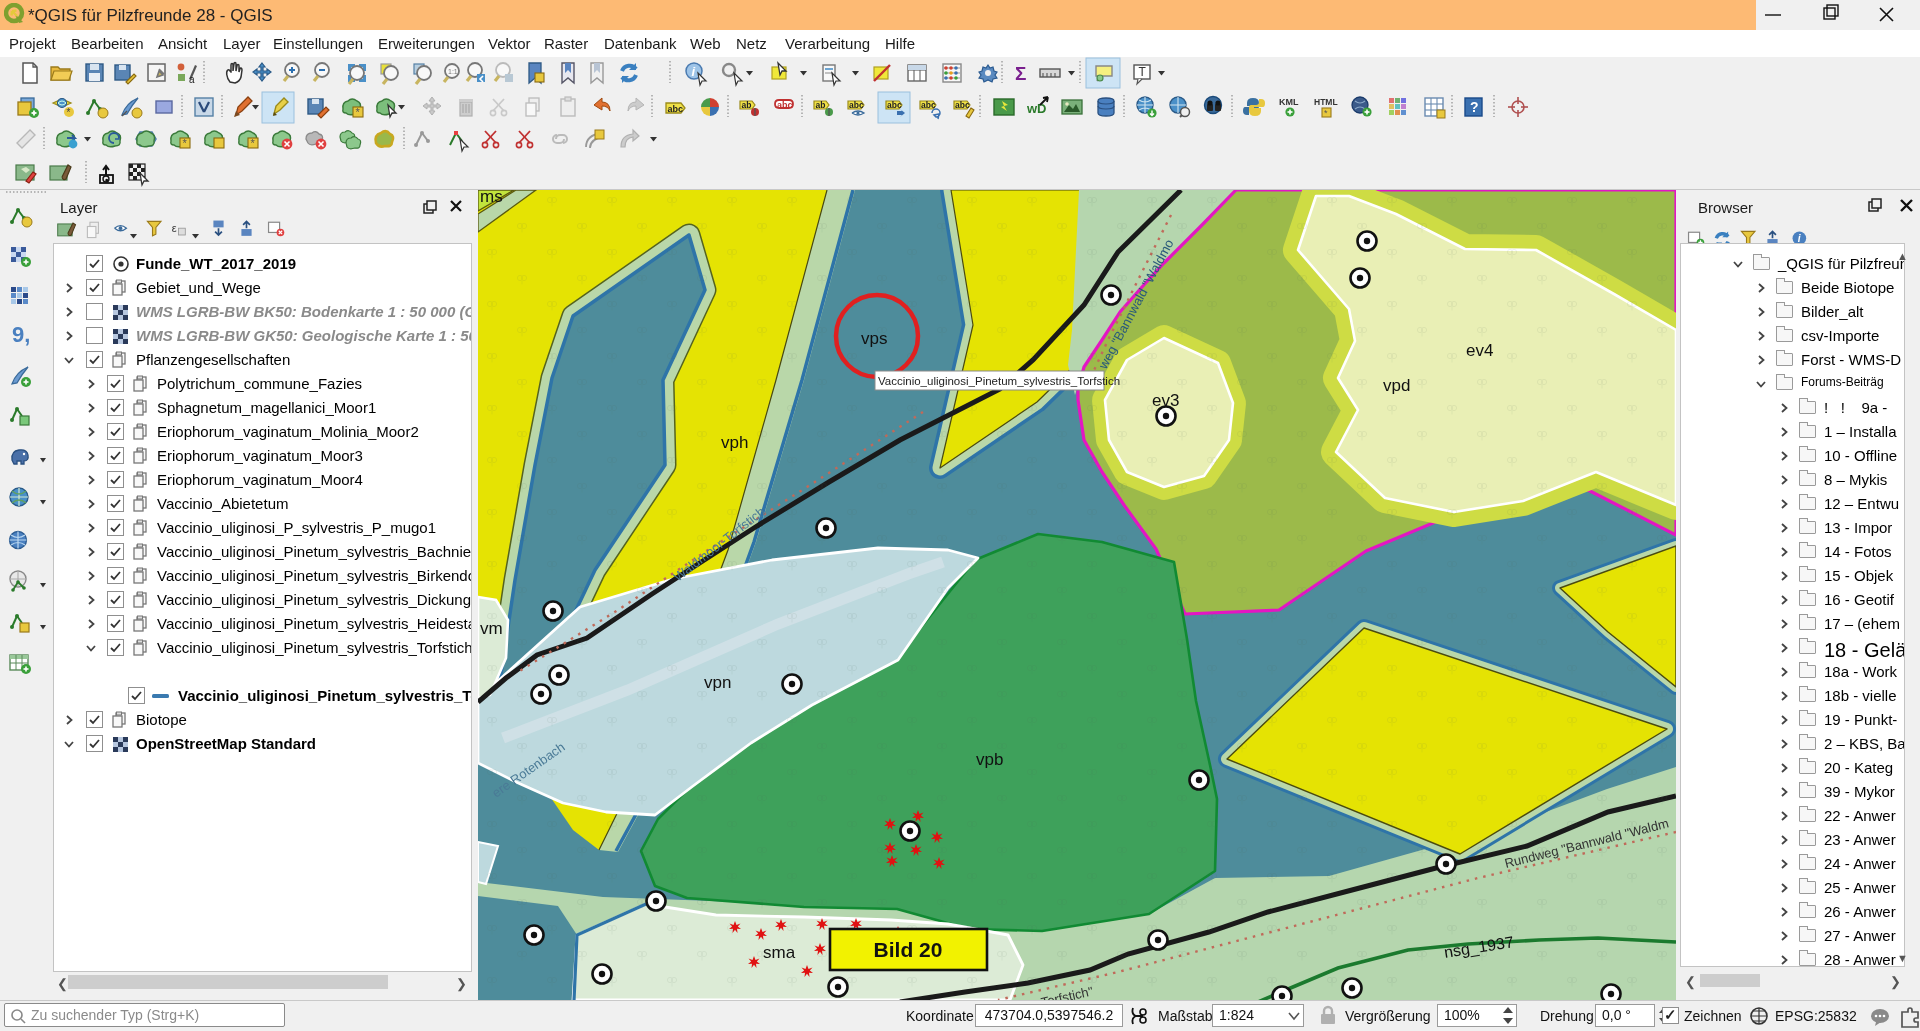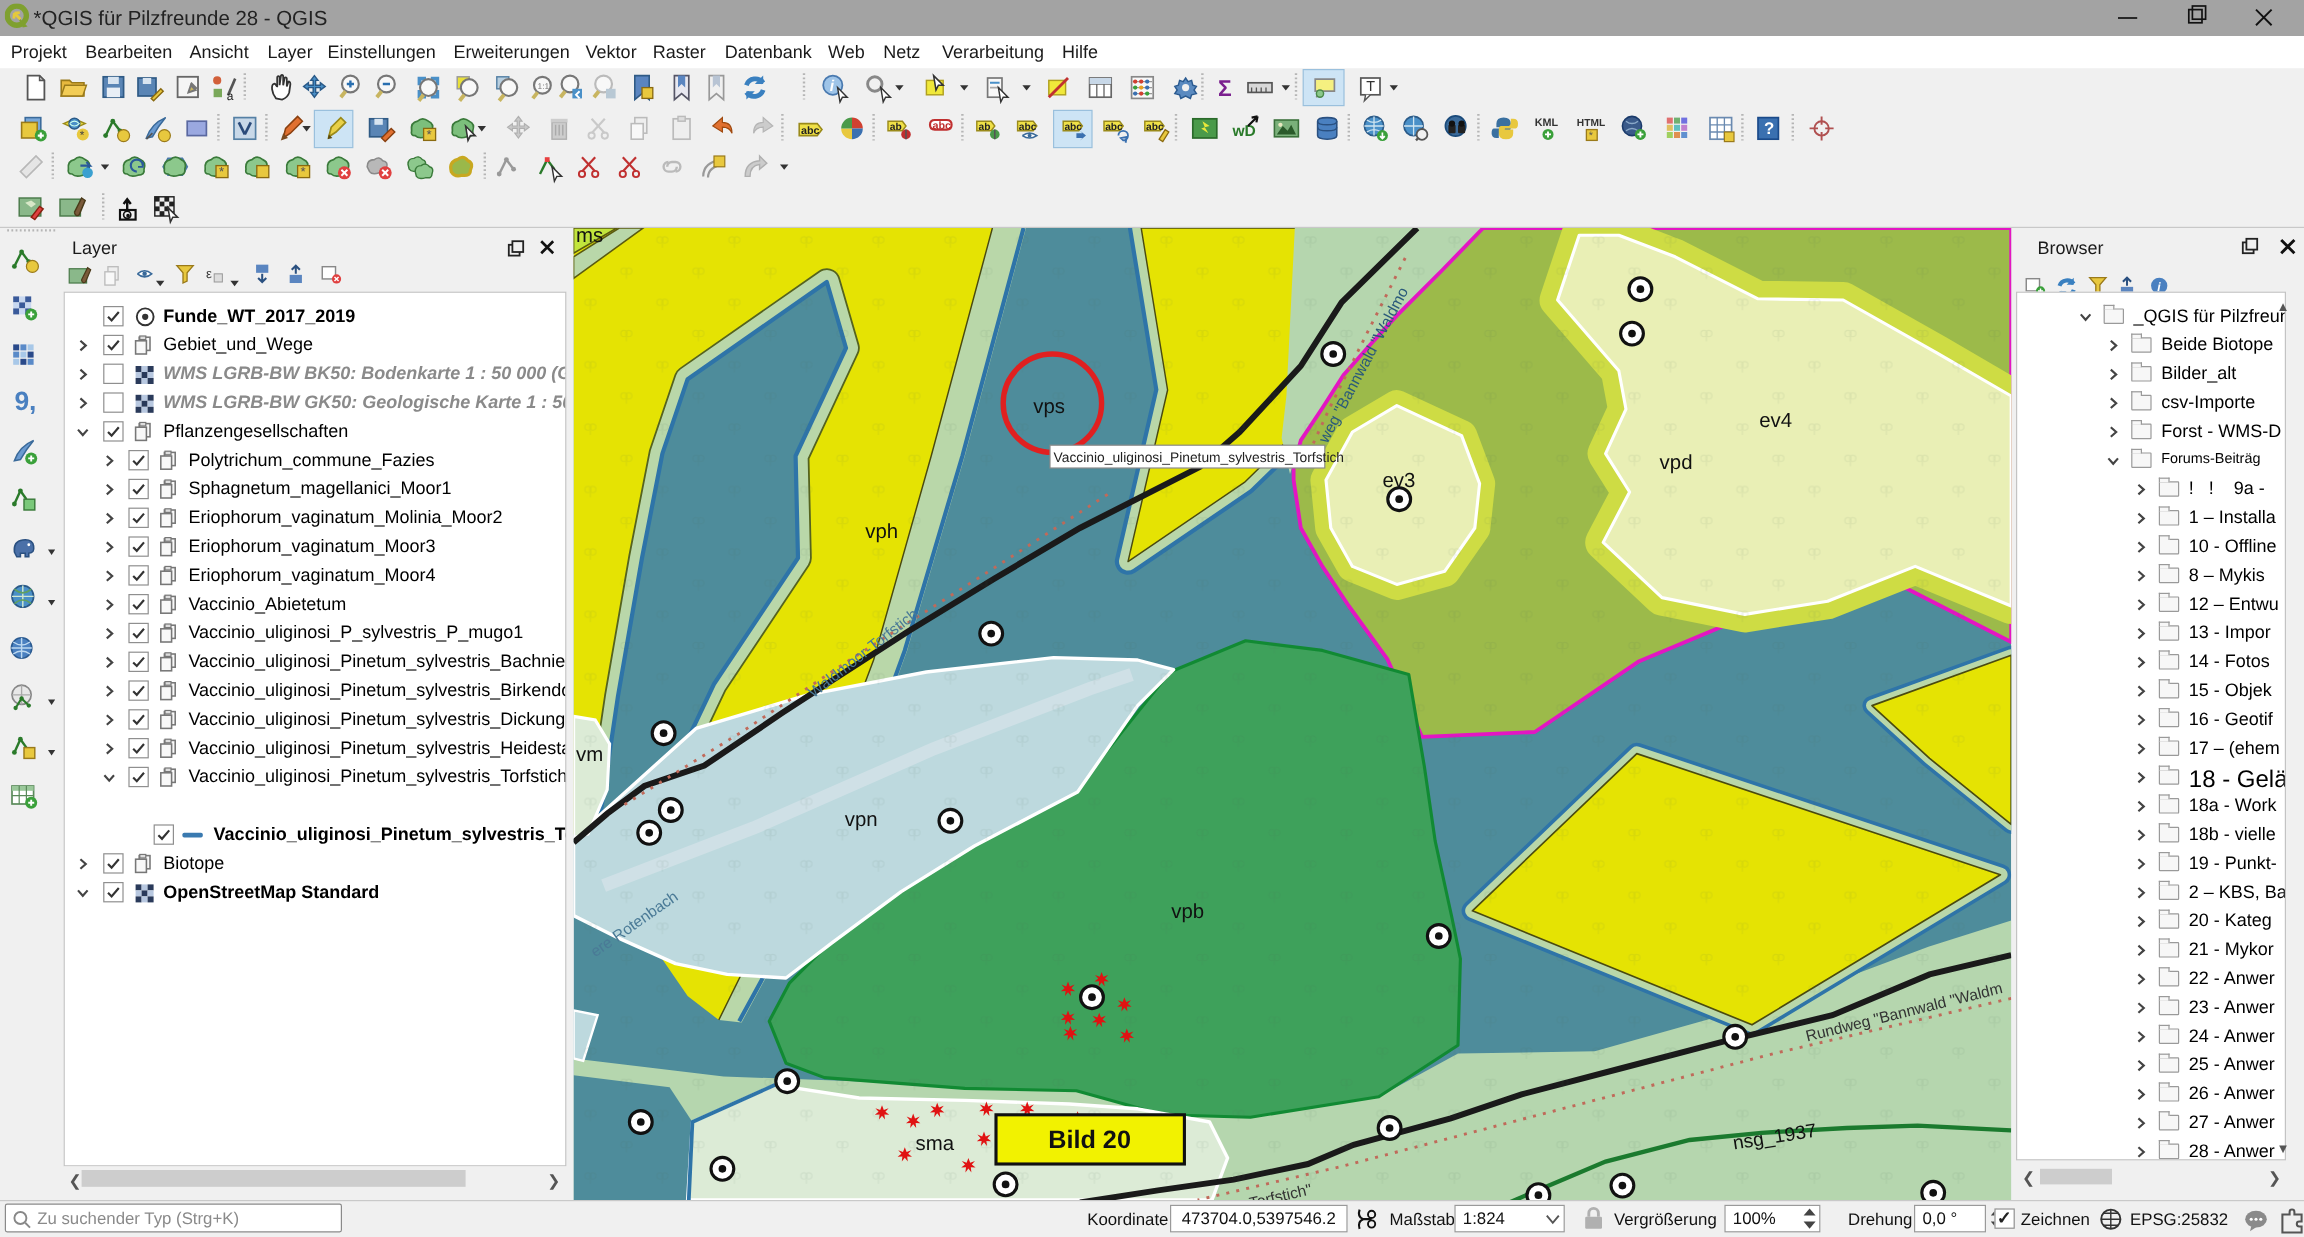--- a/index.html
+++ b/index.html
@@ -1,17 +1,17 @@
 <!DOCTYPE html>
 <html><head><meta charset="utf-8">
 <style>
 *{margin:0;padding:0;box-sizing:border-box}
 html,body{width:1920px;height:1031px;overflow:hidden;font-family:"Liberation Sans",sans-serif;background:#f0f0f0}
 .abs{position:absolute}
-#titlebar{left:0;top:0;width:1920px;height:30px;background:#a3a3a3}
+#titlebar{left:0;top:0;width:1756px;height:30px;background:#fdba74}
 #title{left:28px;top:6px;font-size:17px;color:#222}
 #menubar{left:0;top:30px;width:1920px;height:27px;background:#ffffff}
 .mi{position:absolute;top:5px;font-size:15px;color:#1a1a1a}
 #toolwrap{left:0;top:57px;width:1920px;height:133px;background:#f0f0f0;border-bottom:1px solid #c8c8c8}
 #leftcol{left:0;top:190px;width:52px;height:810px;background:#f0f0f0}
 #lhead{left:52px;top:190px;width:422px;height:34px;background:#f0f0f0}
 #ltree{left:53px;top:243px;width:419px;height:729px;background:#ffffff;border:1px solid #c3c3c3;overflow:hidden}
 .cb{position:absolute;width:17px;height:17px;border:1.2px solid #8f8f8f;background:#fff}
 .ck{position:absolute;font-size:15px;color:#222;font-weight:bold}
 #map{left:478px;top:190px;width:1198px;height:810px}
@@ -1175,21 +1175,21 @@
         <path d="M5 3 L9.5 7 L5 11" fill="none" stroke="#444" stroke-width="1.8"></path>
       </svg>
       <div class="folder" style="left:118px;top:5px"></div>
       <div class="abs" style="left:143px;top:3px;font-size:15px;white-space:nowrap">20 - Kateg</div>
     </div>
 <div class="abs" style="left:0;top:536px;width:223px;height:24px">
       <svg class="abs" style="left:96px;top:5px" width="14" height="14" viewBox="0 0 14 14">
         <path d="M5 3 L9.5 7 L5 11" fill="none" stroke="#444" stroke-width="1.8"></path>
       </svg>
       <div class="folder" style="left:118px;top:5px"></div>
-      <div class="abs" style="left:143px;top:3px;font-size:15px;white-space:nowrap">21 - Mykor</div>
+      <div class="abs" style="left:143px;top:3px;font-size:15px;white-space:nowrap">39 - Mykor</div>
     </div>
 <div class="abs" style="left:0;top:560px;width:223px;height:24px">
       <svg class="abs" style="left:96px;top:5px" width="14" height="14" viewBox="0 0 14 14">
         <path d="M5 3 L9.5 7 L5 11" fill="none" stroke="#444" stroke-width="1.8"></path>
       </svg>
       <div class="folder" style="left:118px;top:5px"></div>
       <div class="abs" style="left:143px;top:3px;font-size:15px;white-space:nowrap">22 - Anwer</div>
     </div>
 <div class="abs" style="left:0;top:584px;width:223px;height:24px">
       <svg class="abs" style="left:96px;top:5px" width="14" height="14" viewBox="0 0 14 14">

